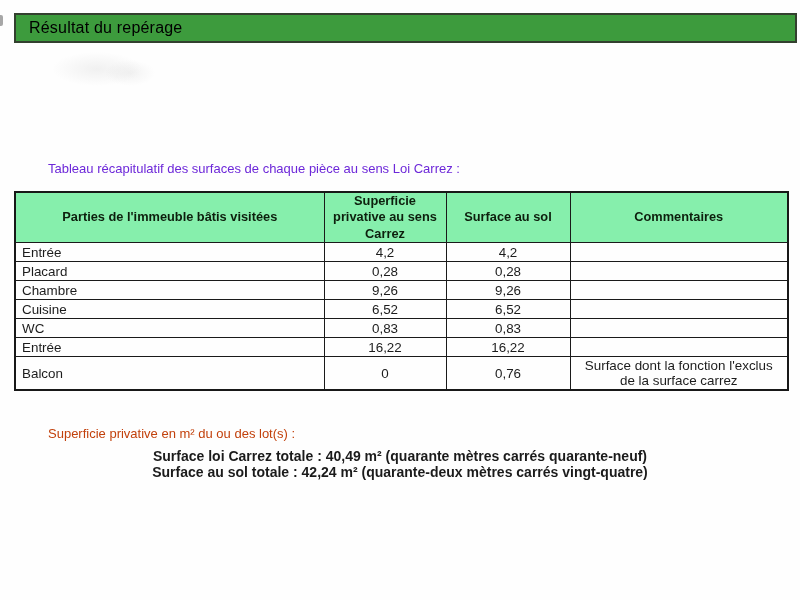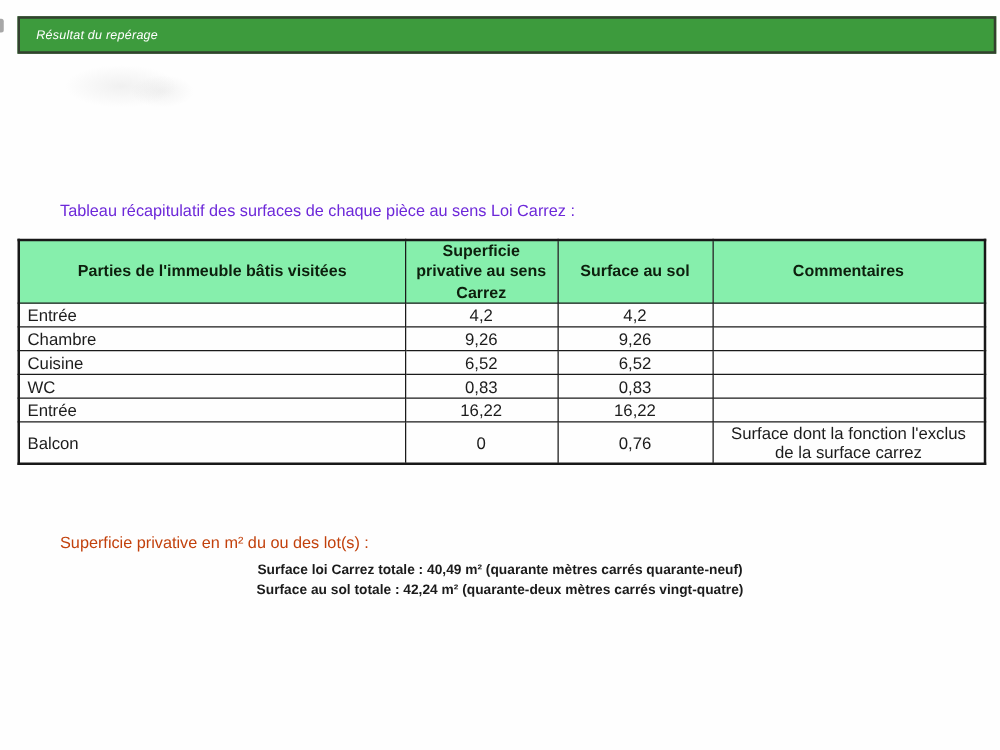--- a/index.html
+++ b/index.html
@@ -21,25 +21,24 @@
     position: absolute;
     left: 14px; top: 13px;
     width: 766px; height: 26px;
     background: #3d9b3d;
     border: 2px solid #33402f;
     display: flex;
     align-items: center;
     padding-left: 13px;
   }
   .title-bar .title-text {
-    font-size: 10px;
+    font-size: 16px;
     font-weight: 500;
-    color: #ffffff;
+    color: #000000;
     letter-spacing: 0.2px;
-    font-style: italic;
   }
 
   
   .intro {
     position: absolute;
     left: 48px; top: 161px;
     font-size: 13px;
     color: #6d28d9;
   }
 
@@ -91,21 +90,21 @@
     left: 48px; top: 426px;
     font-size: 13px;
     color: #c2410c;
   }
   .totals {
     position: absolute;
     left: 0; top: 449px;
     width: 800px;
     text-align: center;
     font-weight: bold;
-    font-size: 11px;
+    font-size: 14px;
     line-height: 15.5px;
     color: #1b1b1b;
   }
 
   
   .artifact-a {
     position: absolute; left: 52px; top: 52px;
     width: 90px; height: 34px;
     background: radial-gradient(closest-side, rgba(170,170,170,0.16), rgba(170,170,170,0));
   }
@@ -152,20 +151,26 @@
       </tr>
     </thead>
     <tbody>
       <tr>
         <td class="c-name">Entrée</td>
         <td class="c-num">4,2</td>
         <td class="c-num">4,2</td>
         <td class="c-comment"></td>
       </tr>
       <tr>
+        <td class="c-name">Placard</td>
+        <td class="c-num">0,28</td>
+        <td class="c-num">0,28</td>
+        <td class="c-comment"></td>
+      </tr>
+      <tr>
         <td class="c-name">Chambre</td>
         <td class="c-num">9,26</td>
         <td class="c-num">9,26</td>
         <td class="c-comment"></td>
       </tr>
       <tr>
         <td class="c-name">Cuisine</td>
         <td class="c-num">6,52</td>
         <td class="c-num">6,52</td>
         <td class="c-comment"></td>

